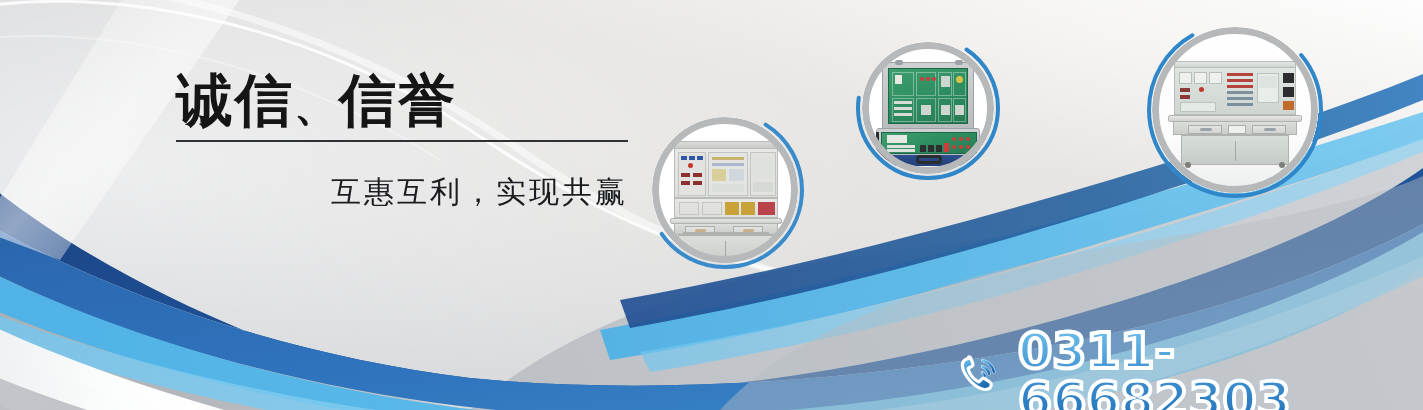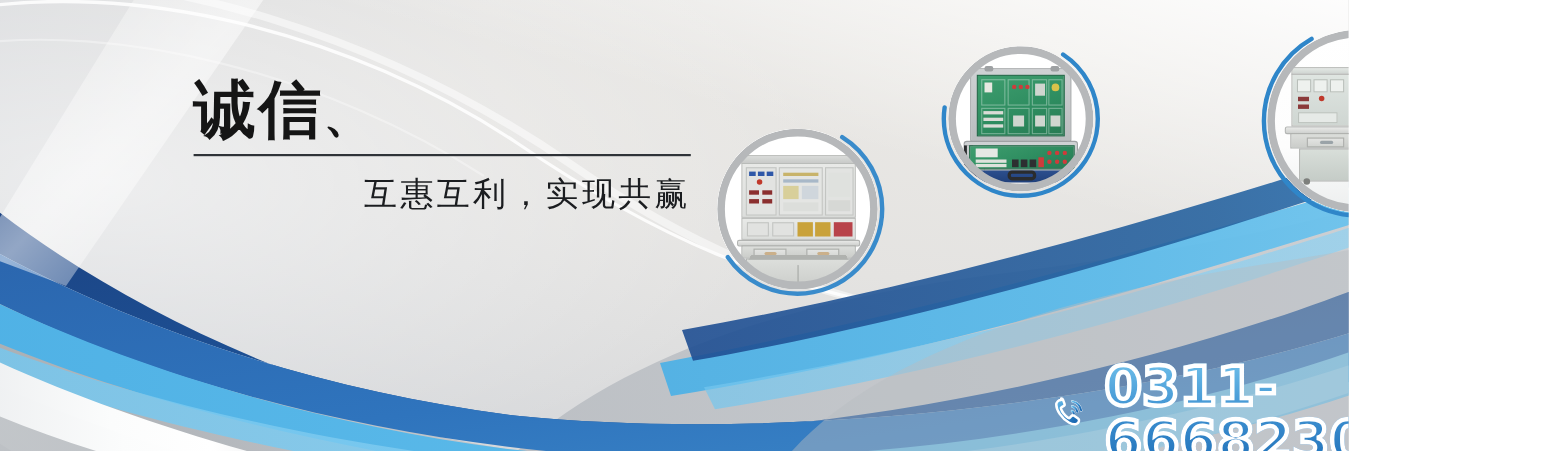--- a/index.html
+++ b/index.html
@@ -1,21 +1,21 @@
 <!DOCTYPE html>
 <html><head>
 <meta charset="utf-8">
 <title>Banner</title>
 <style>
   html,body{margin:0;padding:0;background:#fff;}
   body{font-family:"DejaVu Sans","Liberation Sans",sans-serif;}
 
   #banner{
     position:relative;
-    width:1226px;
+    width:1423px;
     height:410px;
     overflow:hidden;
     background:#e5e5e5;
   }
 
   
   .bg-base{position:absolute;inset:0;}
 
   .bg-grad{
     background:
@@ -65,21 +65,21 @@
     color:#151515;
     font-weight:bold;
   }
   .rule{
     margin-top:11px;
     width:452px;
     height:2px;
     background:#2f3338;
   }
   .subtitle{
-    margin-top:14px;
+    margin-top:30px;
     text-align:right;
     font-size:30px;
     color:#1b1d20;
     letter-spacing:3px;
     white-space:nowrap;
   }
 
   
   .circle{
     position:absolute;
@@ -298,20 +298,21 @@
     <path d="M 140 -30 L 260 -30 L 60 260 L -20 230 Z" fill="url(#gSheen)" opacity="0.55"></path>
 
     <path d="M 720 410 C 800 322 960 270 1150 240 C 1280 220 1380 196 1423 176
              L 1423 410 Z" fill="#b9bdc2" opacity="0.45"></path>
   </svg>
 
   <div class="text-block">
     <div class="headline">
       <span class="h-big">诚信</span>
       <span class="h-sep">、</span>
+      <span class="h-big">信誉</span>
     </div>
     <div class="rule"></div>
     <div class="subtitle">互惠互利，实现共赢</div>
   </div>
 
   <div class="circle" style="left:652px;top:117px;width:146px;height:146px;">
     <div class="photo">
       <div style="position:absolute;inset:0;background:linear-gradient(180deg,#ffffff 0%,#ffffff 72%,#f2f3f3 100%);"></div>
 
       <div class="bench" style="left:18px;top:24px;width:112px;height:98px;">

